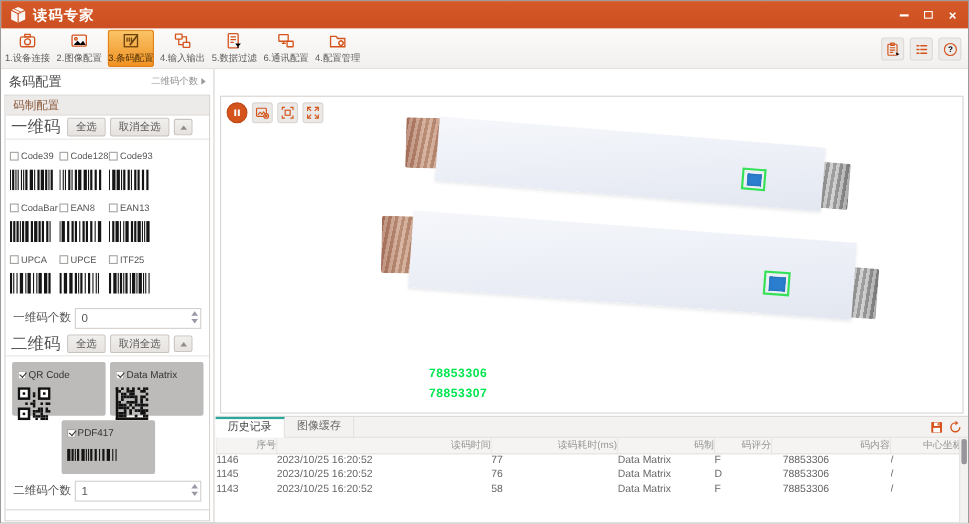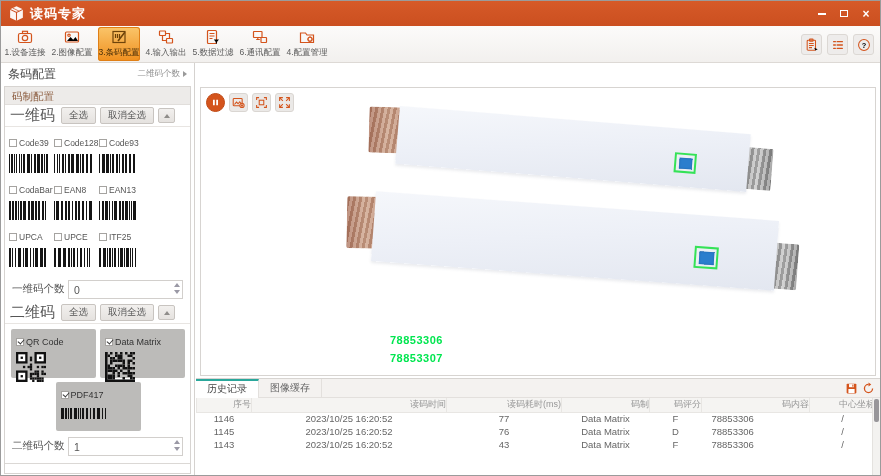--- a/index.html
+++ b/index.html
@@ -96,21 +96,21 @@
   .history{position:absolute;left:0;right:0;top:315px;bottom:0;border-top:1px solid #d7d4d1;background:#fff;}
   .h-tabbar{position:absolute;left:0;top:0;right:0;height:19px;background:#f4f2f0;border-bottom:1px solid #e3e0dd;display:flex;}
   .h-tab{padding:0 11px;height:19px;line-height:17px;font-size:10px;color:#666;border-right:1px solid #e3e0dd;cursor:pointer;}
   .h-tab.active{background:#fff;border-top:2px solid #2aa79b;color:#444;line-height:15px;}
   .h-icons{margin-left:auto;display:flex;gap:3px;padding:2px 5px 0 0;}
   .h-icon{width:14px;height:14px;display:flex;align-items:center;justify-content:center;cursor:pointer;border-radius:2px;}
   .h-icon svg{width:13px;height:13px;}
   .h-table-wrap{position:absolute;left:0;right:8px;top:19px;bottom:0;overflow:hidden;}
   table.hist{border-collapse:collapse;table-layout:fixed;width:679px;}
   table.hist th{height:14px;font-size:9px;font-weight:normal;color:#979797;background:#f5f4f2;border:1px solid #e8e6e3;border-top:none;padding:0;text-align:right;}
-  table.hist td{height:13px;font-size:9.5px;color:#666;text-align:center;padding:0;white-space:nowrap;overflow:hidden;}
+  table.hist td{height:13px;font-size:9.5px;color:#666;padding:0;white-space:nowrap;overflow:hidden;}
   table.hist td.al{text-align:left;padding-left:10px;}
   .vscroll{position:absolute;right:0;top:19px;bottom:0;width:8px;background:#f3f2f0;border-left:1px solid #e4e2df;}
   .vthumb{position:absolute;left:1px;right:1px;top:1px;height:23px;background:#98969a;border-radius:2px;}
 </style>
 </head>
 <body>
 
 <div class="window">
 
   <div class="titlebar">
@@ -555,21 +555,21 @@
                   <td>2023/10/25 16:20:52</td>
                   <td>76</td>
                   <td>Data Matrix</td>
                   <td>D</td>
                   <td class="al">78853306</td>
                   <td>/</td>
                 </tr>
                 <tr>
                   <td>1143</td>
                   <td>2023/10/25 16:20:52</td>
-                  <td>43</td>
+                  <td>58</td>
                   <td>Data Matrix</td>
                   <td>F</td>
                   <td class="al">78853306</td>
                   <td>/</td>
                 </tr>
               </tbody>
           </table>
         </div>
         <div class="vscroll">
             <div class="vthumb"></div>

